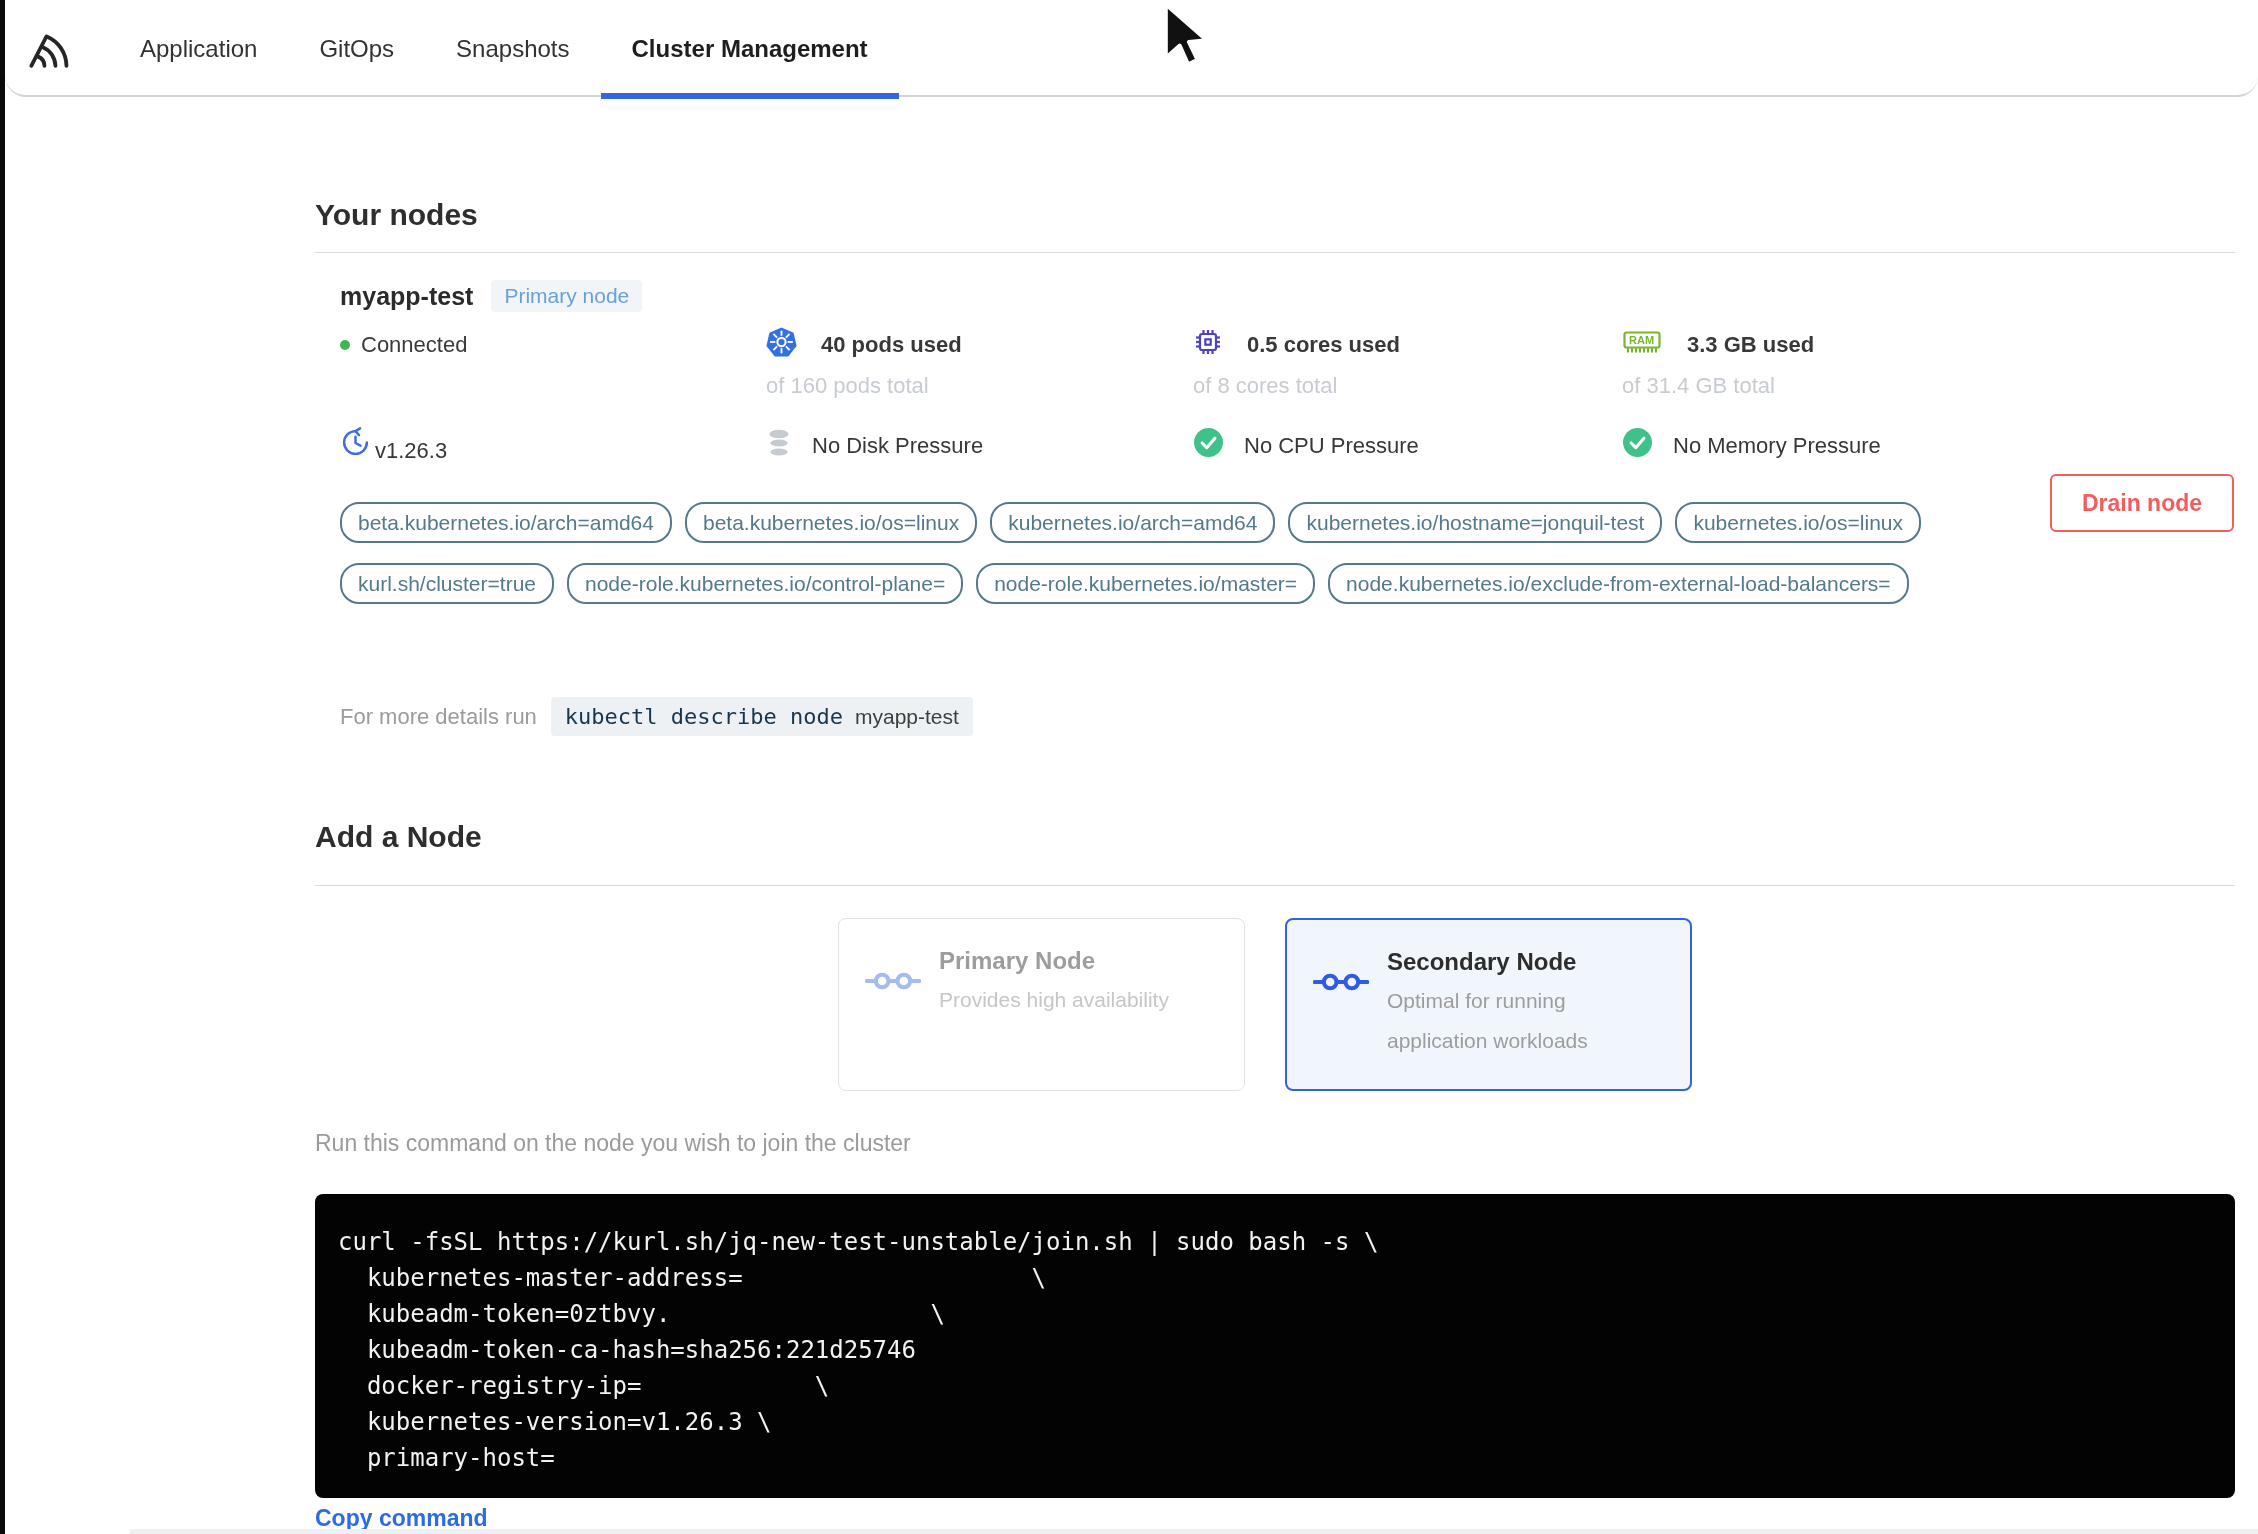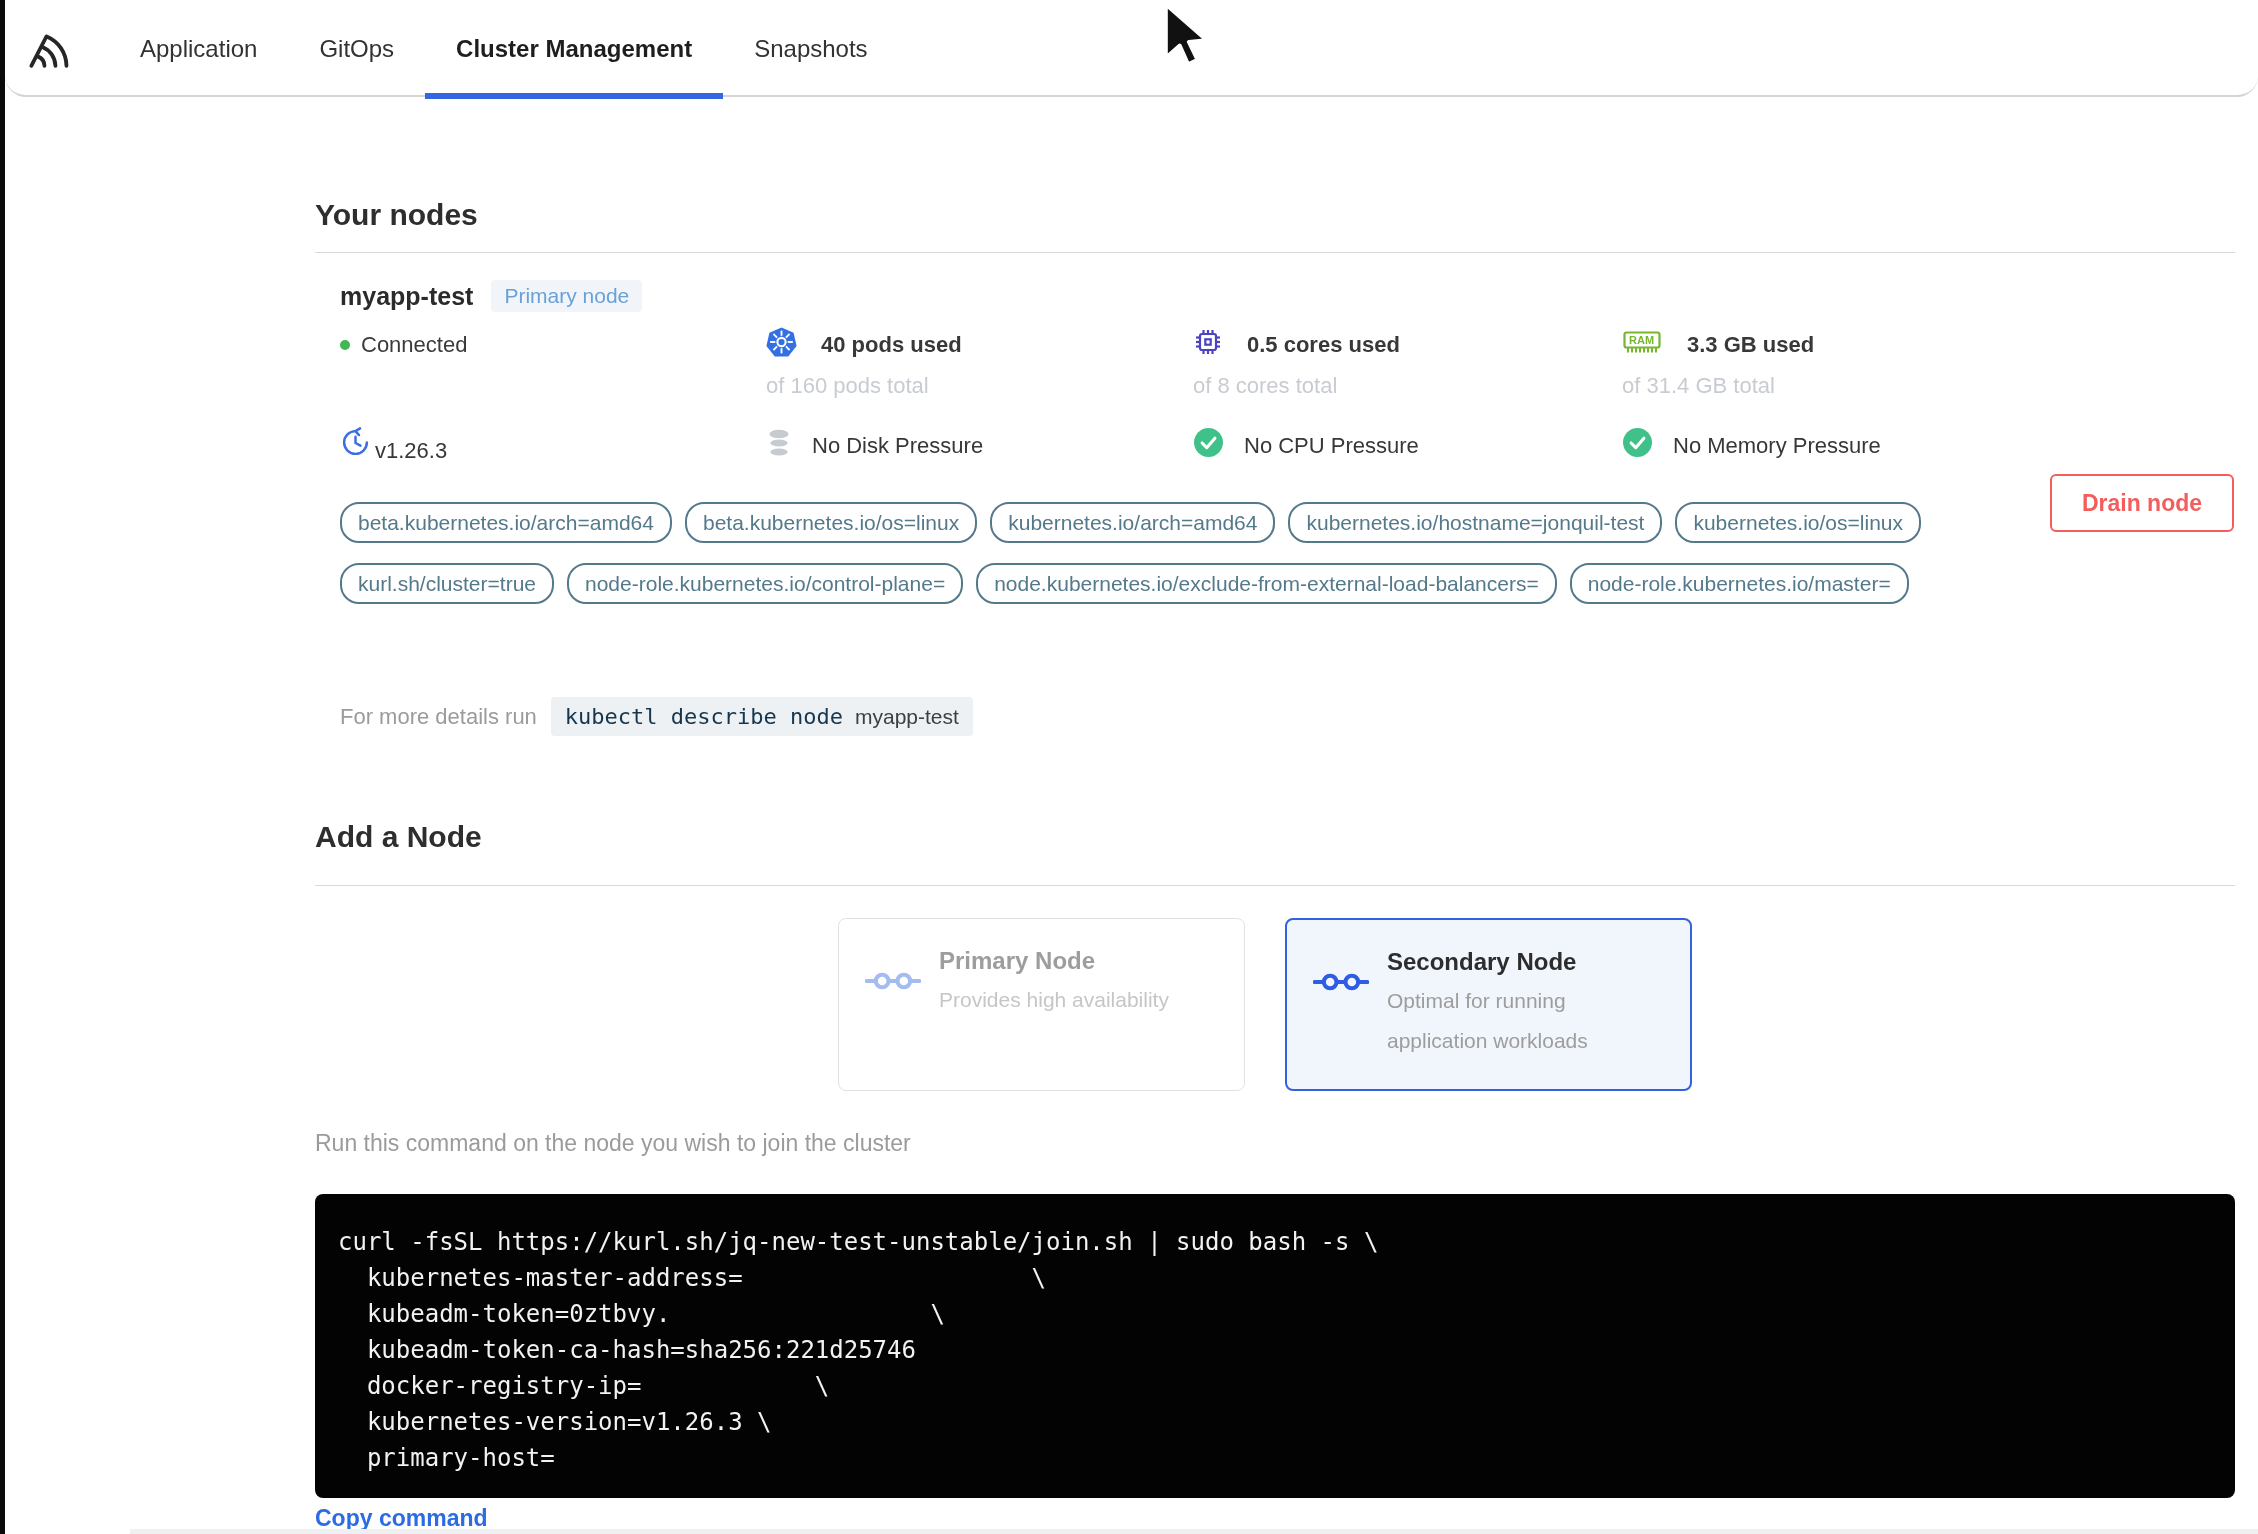--- a/index.html
+++ b/index.html
@@ -75,22 +75,22 @@
     <svg width="44" height="44" viewBox="0 0 52 52" fill="none" stroke="#262626" stroke-width="4.5" stroke-linecap="round" stroke-linejoin="round">
       <path d="M49 47 A38 38 0 0 0 25.6 12.3"></path>
       <path d="M36 47 A25 25 0 0 0 20.5 24.7"></path>
       <path d="M23 47 A12 12 0 0 0 15.6 36.2"></path>
       <path d="M7.5 47 L25 13"></path>
     </svg>
   </div>
   <div class="tabs">
     <div class="tab">Application</div>
     <div class="tab">GitOps</div>
+    <div class="tab">Snapshots</div>
     <div class="tab active">Cluster Management</div>
-    <div class="tab">Snapshots</div>
   </div>
 </div>
 
 <div class="cursor">
   <svg width="56" height="66" viewBox="0 0 28 38">
     <path d="M3 1.5 L3 32 L11 25 L15.8 35.8 L21.2 33.3 L16.2 23 L26.5 22 Z" fill="#111" stroke="#fff" stroke-width="2.2" stroke-linejoin="round"></path>
   </svg>
 </div>
 
 <h2 class="section-title" style="top:198px;">Your nodes</h2>
@@ -224,22 +224,22 @@
 </div>
 
 <div class="tags">
   <span class="tag">beta.kubernetes.io/arch=amd64</span>
   <span class="tag">beta.kubernetes.io/os=linux</span>
   <span class="tag">kubernetes.io/arch=amd64</span>
   <span class="tag">kubernetes.io/hostname=jonquil-test</span>
   <span class="tag">kubernetes.io/os=linux</span>
   <span class="tag">kurl.sh/cluster=true</span>
   <span class="tag">node-role.kubernetes.io/control-plane=</span>
+  <span class="tag">node-role.kubernetes.io/master=</span>
   <span class="tag">node.kubernetes.io/exclude-from-external-load-balancers=</span>
-  <span class="tag">node-role.kubernetes.io/master=</span>
 </div>
 
 <div class="details-line">
   <span>For more details run</span>
   <span class="kubectl-chip">
     <span class="kubectl-cmd">kubectl describe node</span>
     <span class="kubectl-node">myapp-test</span>
   </span>
 </div>
 

